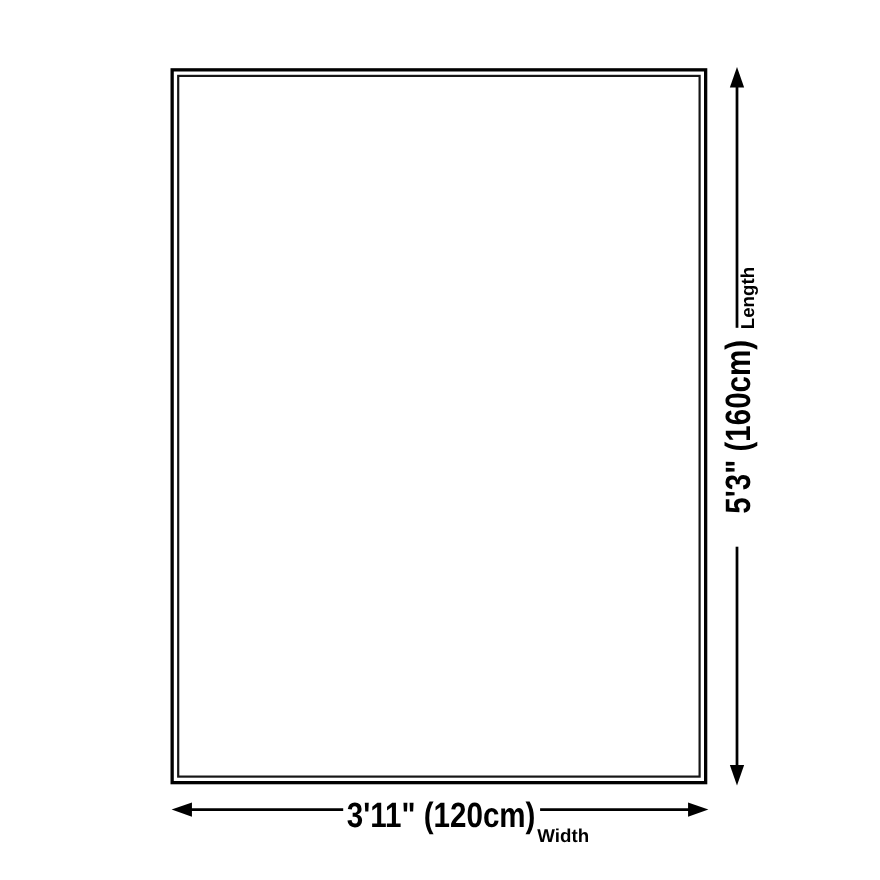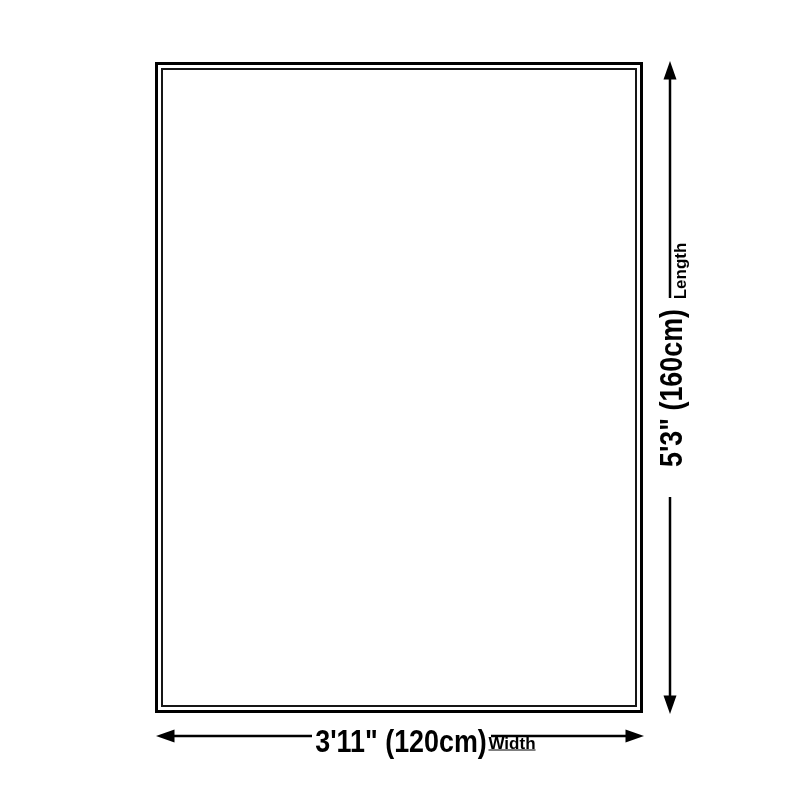--- a/index.html
+++ b/index.html
@@ -54,21 +54,21 @@
     white-space:nowrap;
     line-height:1;
     transform:translate(-50%,-50%);
   }
   .small-label.vertical{
     transform:translate(-50%,-50%) rotate(-90deg);
   }
   .length-value{left:671px;top:388px;}
   .length-label{left:680px;top:271px;}
   .width-value{left:401px;top:741px;}
-  .width-label{left:512px;top:743px;text-decoration:underline;}
+  .width-label{left:512px;top:760px;}
 </style>
 </head>
 <body>
 
 <div class="canvas">
 
   <div class="rug">
     <div class="rug-inner"></div>
   </div>
 

